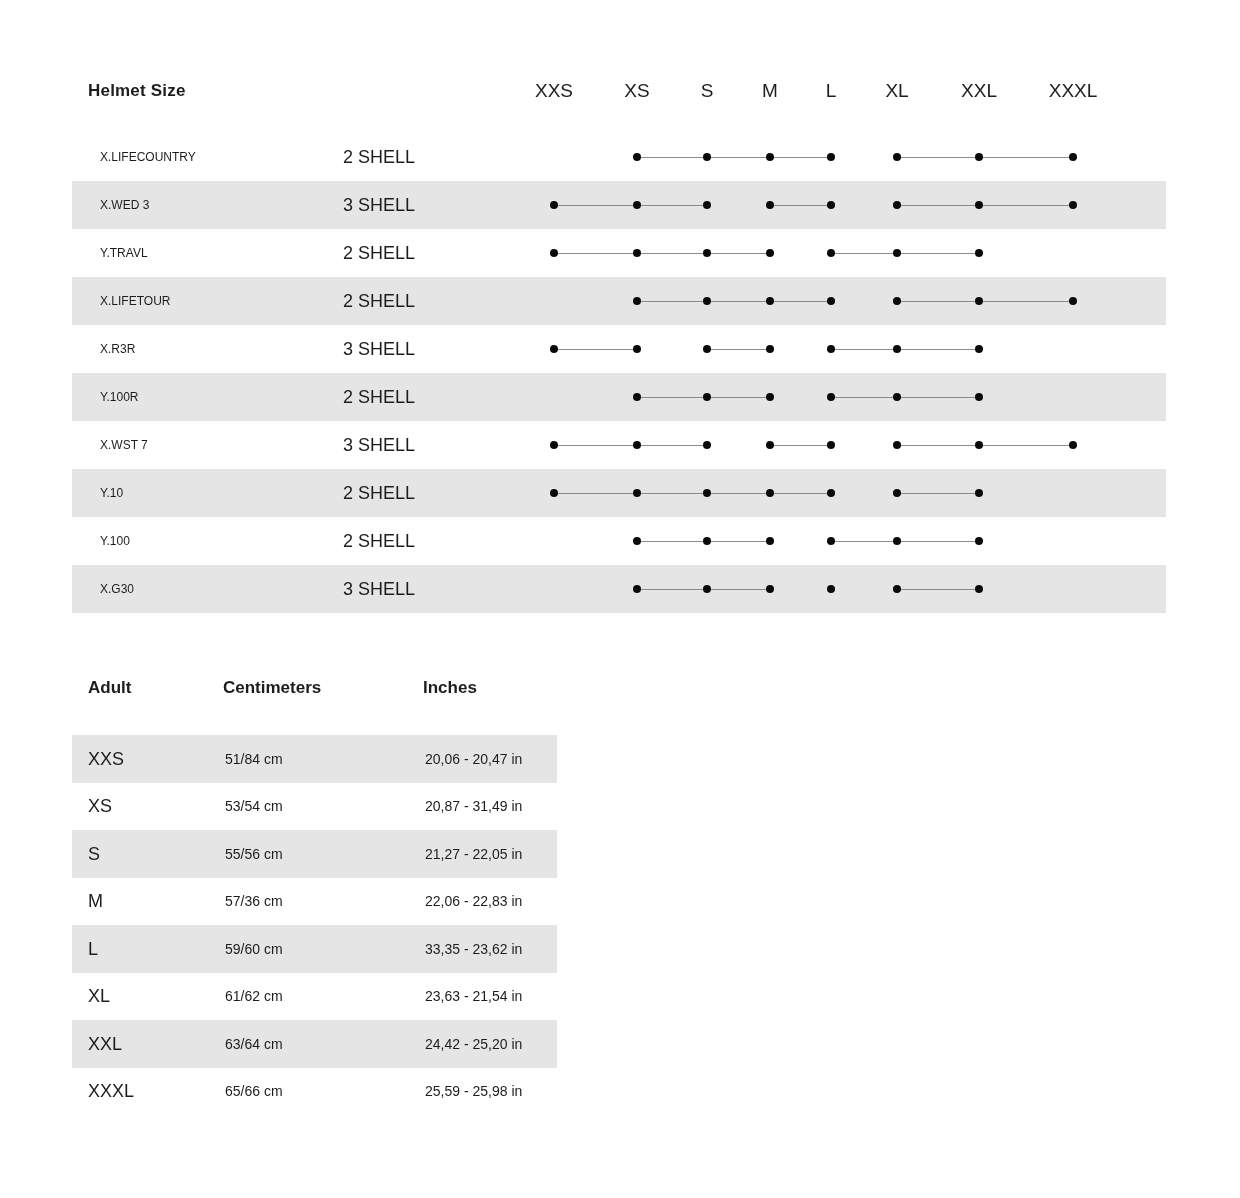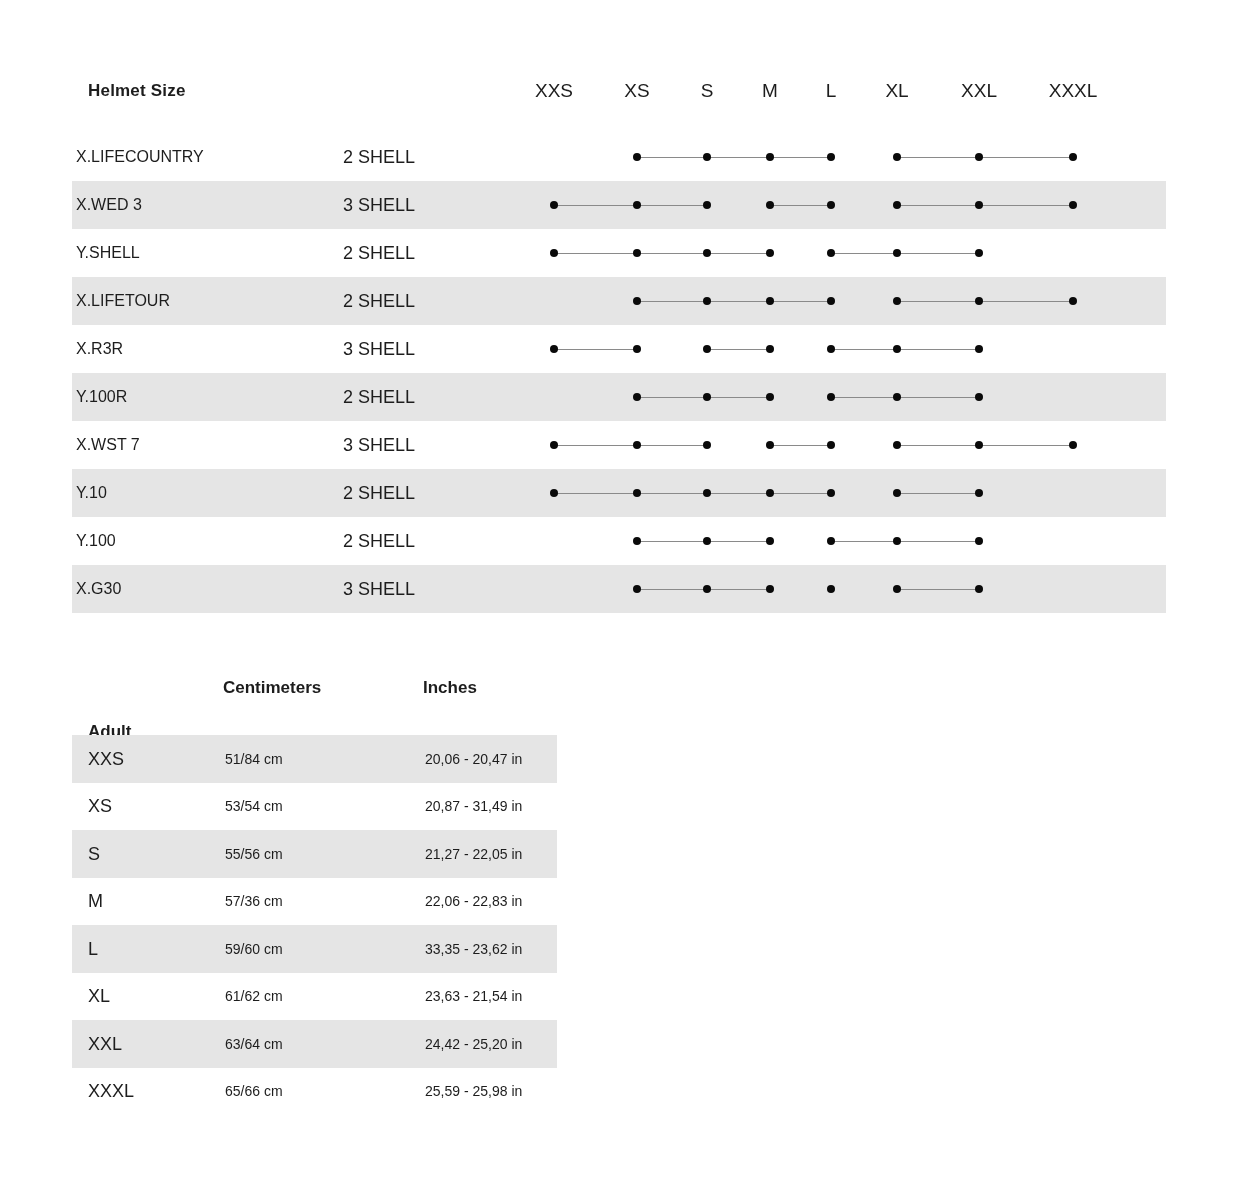--- a/index.html
+++ b/index.html
@@ -27,42 +27,42 @@
     position: absolute; left: 16px; top: 11px;
     font-size: 17px; font-weight: 700; line-height: 22px; letter-spacing: .2px;
   }
   .size-col {
     position: absolute; top: 10px; transform: translateX(-50%);
     font-size: 19px; line-height: 23px; white-space: nowrap;
   }
   .ht-row { position: relative; height: 48px; }
   .ht-row.stripe { background: var(--stripe); }
   .ht-label {
-    position: absolute; left: 4px; top: 50%; transform: translateY(-50%);
-    font-size: 16px; white-space: nowrap;
+    position: absolute; left: 28px; top: 50%; transform: translateY(-50%);
+    font-size: 12px; white-space: nowrap;
   }
   .ht-shell {
     position: absolute; left: 271px; top: 50%; transform: translateY(-50%);
     font-size: 18px; white-space: nowrap;
   }
   .ht-line {
     position: absolute; top: 50%; margin-top: -0.5px; height: 1px;
     background: var(--connector);
   }
   .ht-dot {
     position: absolute; top: 50%; margin-top: -4px;
     width: 8px; height: 8px; border-radius: 50%;
     background: var(--dot); transform: translateX(-4px);
   }
 
   
   #fit-table { position: absolute; left: 72px; top: 660px; width: 485px; }
   .ft-head { position: relative; height: 75px; }
   .ft-h { position: absolute; top: 17px; font-size: 17px; font-weight: 700; line-height: 22px; white-space: nowrap; }
-  .ft-h.c0 { left: 16px; margin-top: 44px; }
+  .ft-h.c0 { left: 16px; }
   .ft-h.c1 { left: 151px; }
   .ft-h.c2 { left: 351px; }
   .ft-row { position: relative; height: 47.5px; }
   .ft-row.stripe { background: var(--stripe); }
   .ft-size {
     position: absolute; left: 16px; top: 50%; transform: translateY(-50%);
     font-size: 18px; white-space: nowrap;
   }
   .ft-cm {
     position: absolute; left: 153px; top: 50%; transform: translateY(-50%);
@@ -115,21 +115,21 @@
           <span class="ht-dot" style="left: 635px;"></span>
           <span class="ht-line" style="left: 698px; width: 61px;"></span>
           <span class="ht-dot" style="left: 698px;"></span>
           <span class="ht-dot" style="left: 759px;"></span>
           <span class="ht-line" style="left: 825px; width: 176px;"></span>
           <span class="ht-dot" style="left: 825px;"></span>
           <span class="ht-dot" style="left: 907px;"></span>
           <span class="ht-dot" style="left: 1001px;"></span>
         </div>
         <div class="ht-row">
-          <span class="ht-label">Y.SHELL</span>
+          <span class="ht-label">Y.TRAVL</span>
           <span class="ht-shell">2 SHELL</span>
           <span class="ht-line" style="left: 482px; width: 216px;"></span>
           <span class="ht-dot" style="left: 482px;"></span>
           <span class="ht-dot" style="left: 565px;"></span>
           <span class="ht-dot" style="left: 635px;"></span>
           <span class="ht-dot" style="left: 698px;"></span>
           <span class="ht-line" style="left: 759px; width: 148px;"></span>
           <span class="ht-dot" style="left: 759px;"></span>
           <span class="ht-dot" style="left: 825px;"></span>
           <span class="ht-dot" style="left: 907px;"></span>

